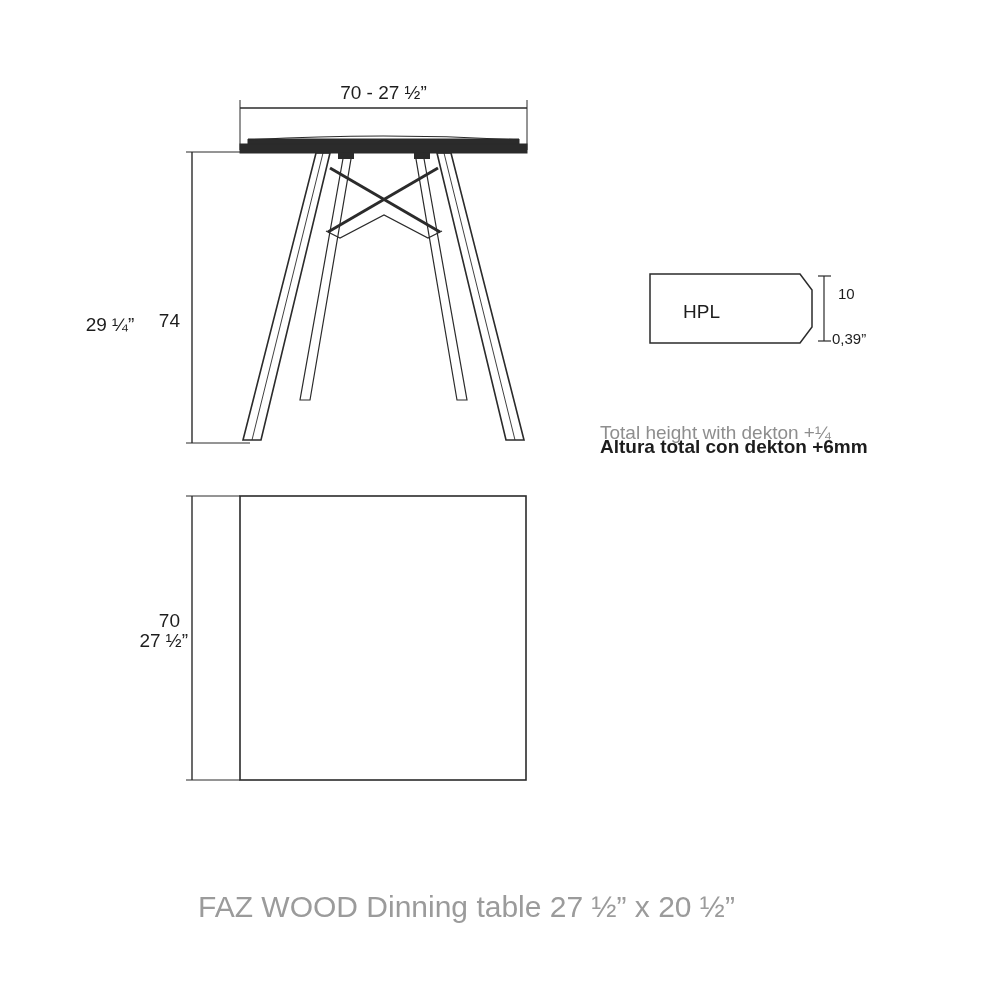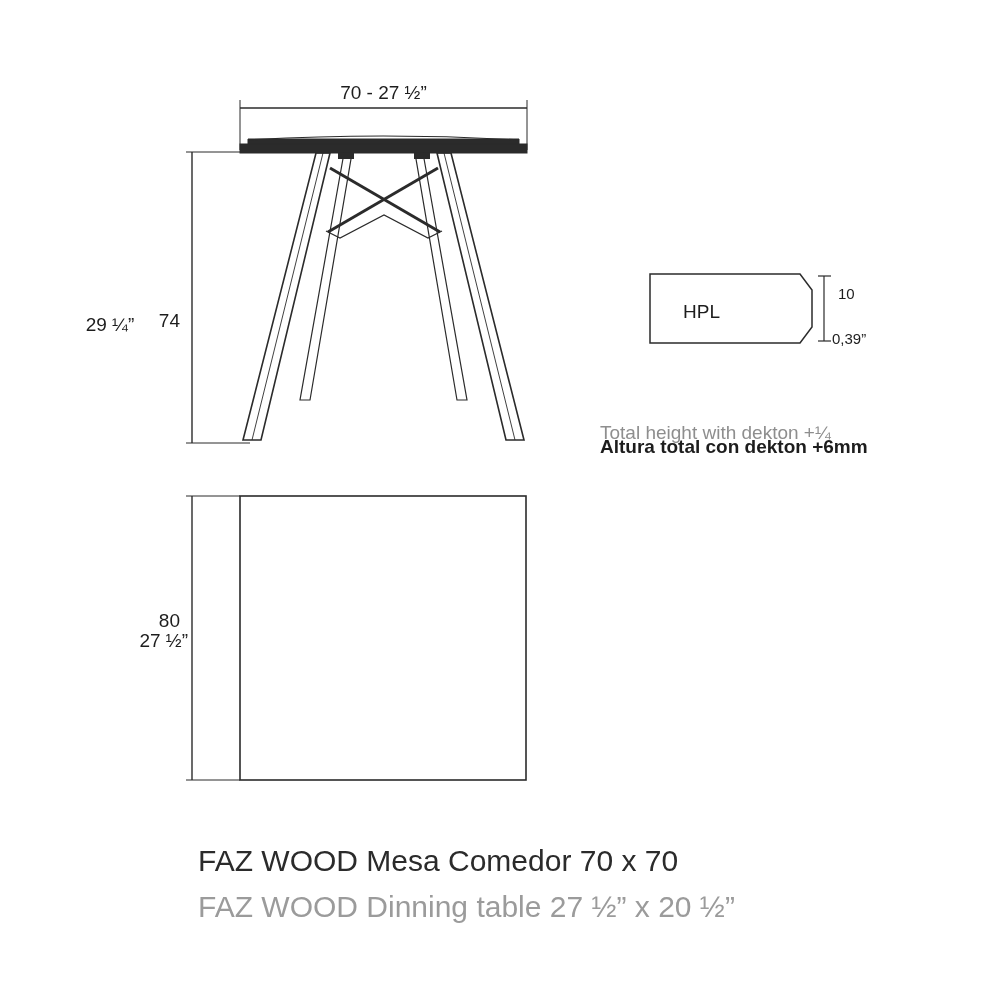--- a/index.html
+++ b/index.html
@@ -135,27 +135,26 @@
       <line x1="818" y1="276" x2="831" y2="276" stroke="#2b2b2b" stroke-width="1.2"></line>
       <line x1="818" y1="341" x2="831" y2="341" stroke="#2b2b2b" stroke-width="1.2"></line>
     </g>
   </svg>
 
   <div class="lbl dim-top" style="left:240px; top:82px; width:287px;">70 - 27 ½”</div>
 
   <div class="lbl dim-text" style="left:60px; top:294px; width:120px;margin-top:16px;">74</div>
   <div class="lbl dim-text" style="left:40px; top:314px; width:140px;text-align:center;">29 ¼”</div>
 
-  <div class="lbl dim-text" style="left:60px; top:610px; width:120px;">80</div>
+  <div class="lbl dim-text" style="left:60px; top:610px; width:120px;">70</div>
   <div class="lbl dim-text" style="left:48px; top:630px; width:140px;">27 ½”</div>
 
   <div class="lbl hpl-text" style="left:683px; top:301px;">HPL</div>
 
   <div class="lbl thick-text" style="left:838px; top:284px;">10</div>
   <div class="lbl thick-text" style="left:832px; top:308px;margin-top:21px;">0,39”</div>
 
   <div class="lbl note-es" style="left:600px; top:436px;">Altura total con dekton +6mm</div>
   <div class="lbl note-en" style="left:600px; top:422px;">Total height with dekton +¼</div>
 
-  <div class="lbl title-es" style="left:198px; top:843px;">FAZ WOOD Mesa Comedor 70 x 70</div>
   <div class="lbl title-en" style="left:198px; top:889px;">FAZ WOOD Dinning table 27 ½” x 20 ½”</div>
 
 </div>
 
 </body></html>

